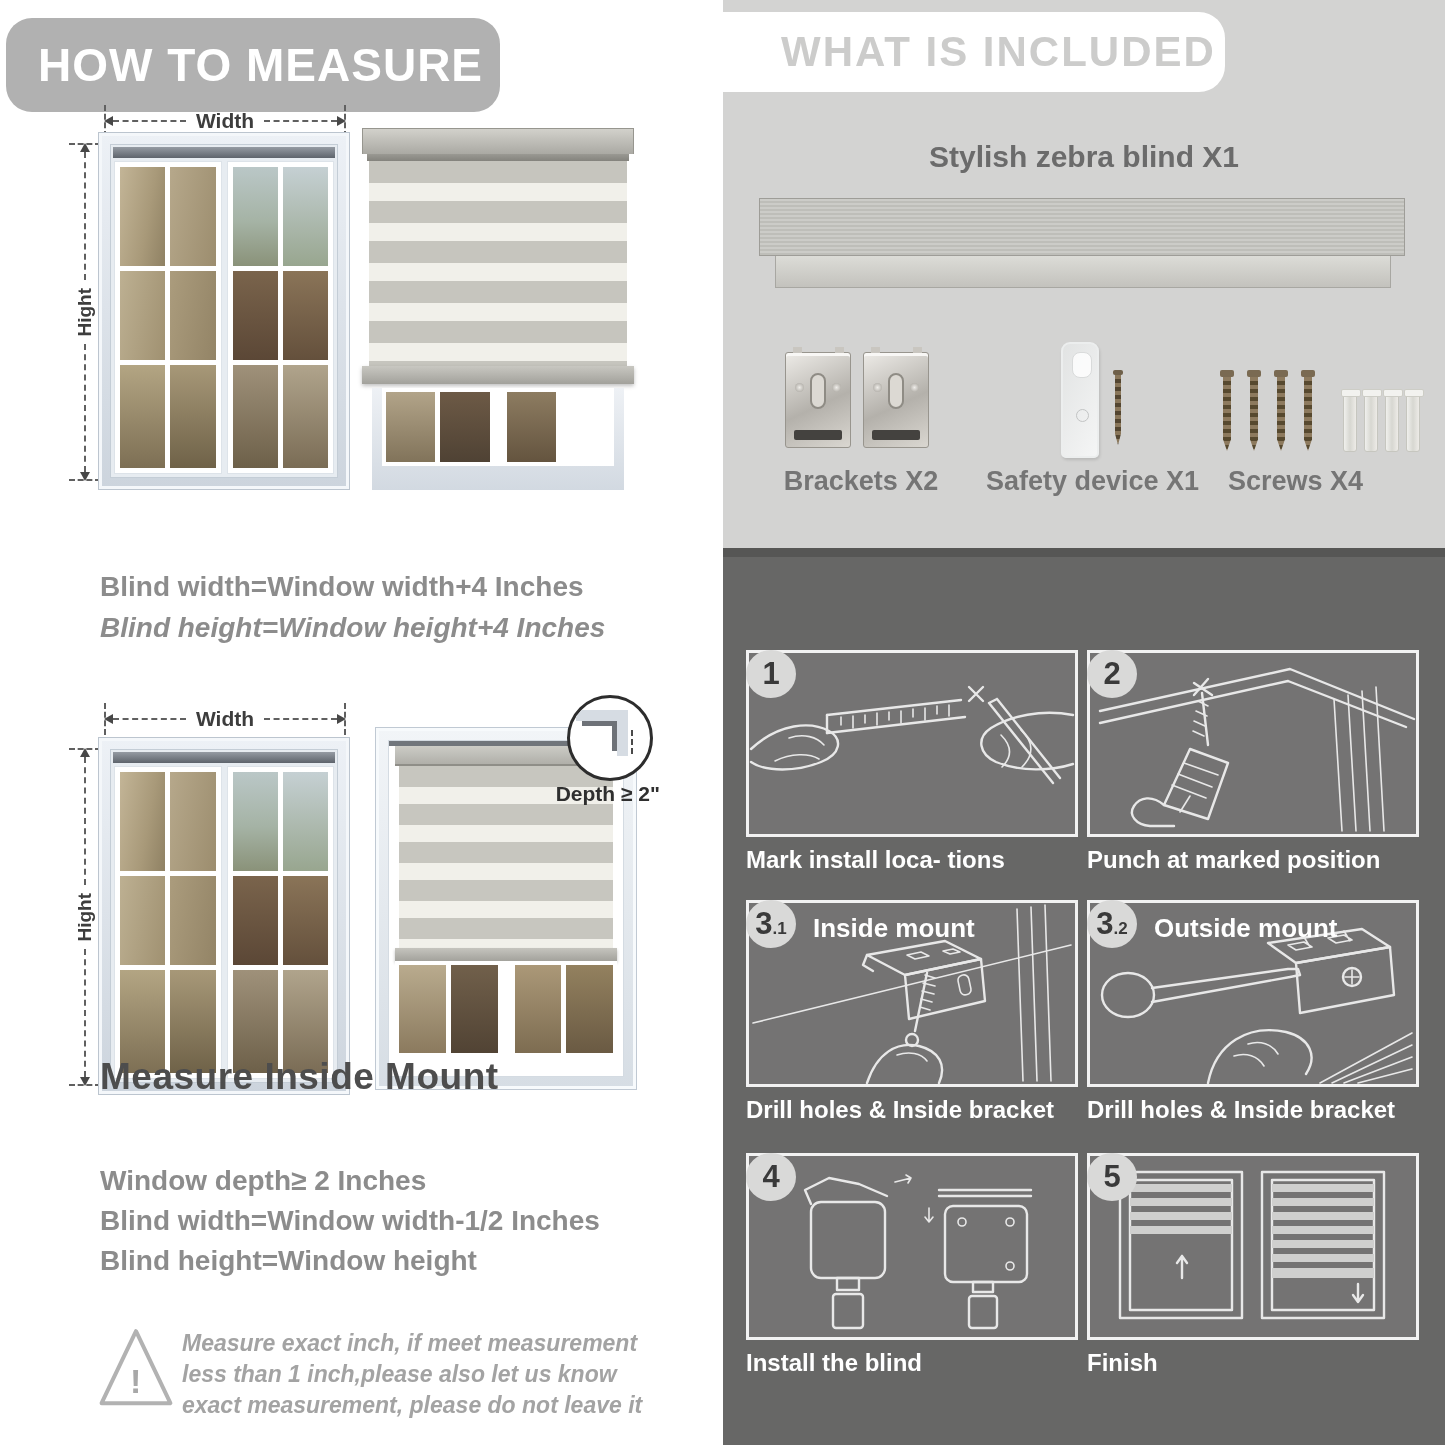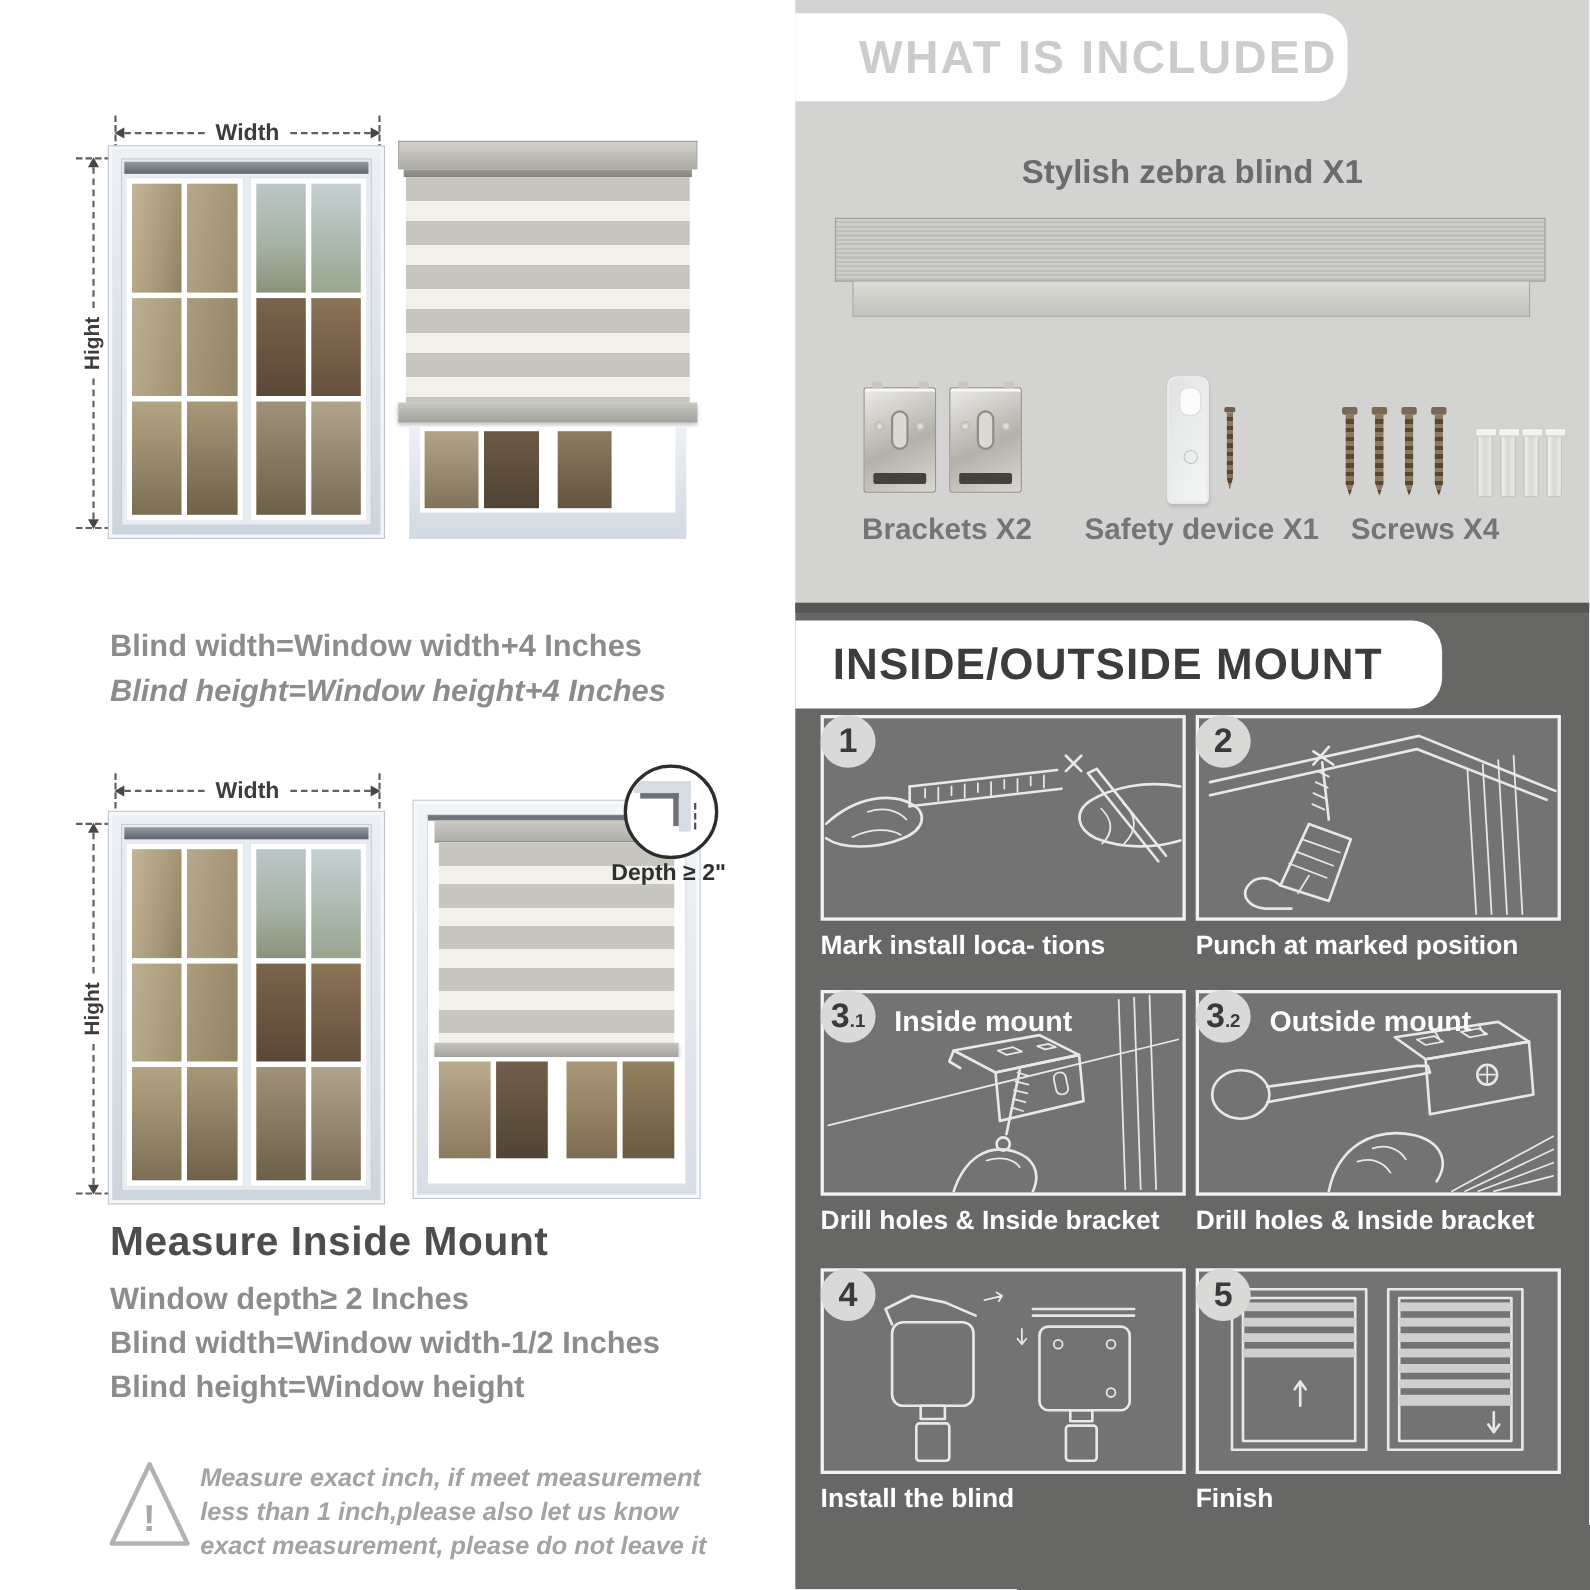--- a/index.html
+++ b/index.html
@@ -170,20 +170,21 @@
   .caption { margin-top:9px; color:#ffffff; font-size:24px; font-weight:bold; white-space:nowrap; }
   .lineart { stroke:#e8e8e8; fill:none; stroke-width:2.4; stroke-linecap:round; stroke-linejoin:round; }
   .lineart .thin { stroke-width:1.6; }
   .lineart .fillband { fill:#cfcfce; stroke:none; }
 </style>
 </head>
 <body>
 
 <div class="canvas">
 
+  <div class="banner-left">HOW TO MEASURE</div>
 
   <div class="harrow" style="left:104px; top:112px; width:242px;">
     <div class="htick l"></div>
     <div class="ah l"></div>
     <div class="dash"></div>
     <span class="dim-label">Width</span>
     <div class="dash"></div>
     <div class="ah r"></div>
     <div class="htick r"></div>
   </div>
@@ -301,21 +302,21 @@
     </div>
   </div>
 
   <div class="mag" style="left:567px; top:695px;">
     <div class="mag-frame"></div>
     <div class="mag-dark"></div>
     <div class="mag-dash"></div>
   </div>
   <div class="depth-label" style="left:520px; top:782px; width:140px; text-align:right;">Depth ≥ 2"</div>
 
-  <div class="h-main" style="left:100px; top:1108px;">Measure Inside Mount</div>
+  <div class="h-main" style="left:100px; top:1056px;">Measure Inside Mount</div>
   <div class="h-line" style="left:100px; top:1165px;">Window depth≥ 2 Inches</div>
   <div class="h-line" style="left:100px; top:1205px;">Blind width=Window width-1/2 Inches</div>
   <div class="h-line" style="left:100px; top:1245px;">Blind height=Window height</div>
 
   <div class="warn-tri" style="left:96px; top:1322px;">
     <svg width="80" height="92" viewBox="0 0 100 112">
       <path d="M50 10 L93 100 L7 100 Z" fill="none" stroke="#b2b2b2" stroke-width="5" stroke-linejoin="round"></path>
     </svg>
   </div>
   <div class="warn-mark" style="left:130px; top:1362px;">!</div>
@@ -367,21 +368,20 @@
     <div class="anchor" style="left:641px; top:394px;"></div>
     <div class="anchor" style="left:662px; top:394px;"></div>
     <div class="anchor" style="left:683px; top:394px;"></div>
 
     <div class="item-label" style="left:38px; top:466px; width:200px;">Brackets X2</div>
     <div class="item-label" style="left:252px; top:466px; width:235px;">Safety device X1</div>
     <div class="item-label" style="left:485px; top:466px; width:175px;">Screws X4</div>
   </div>
 
   <div class="mount">
-    <div class="banner-mount">INSIDE/OUTSIDE MOUNT</div>
 
     <div class="step" style="left:23px; top:102px;">
       <div class="step-img">
         <div class="badge">
           <span>1</span>
           <span class="sub"></span>
         </div>
         <svg viewBox="0 0 326 181" class="lineart">
           <path d="M78,62 L212,47"></path>
             <path d="M78,80 L216,64"></path>

